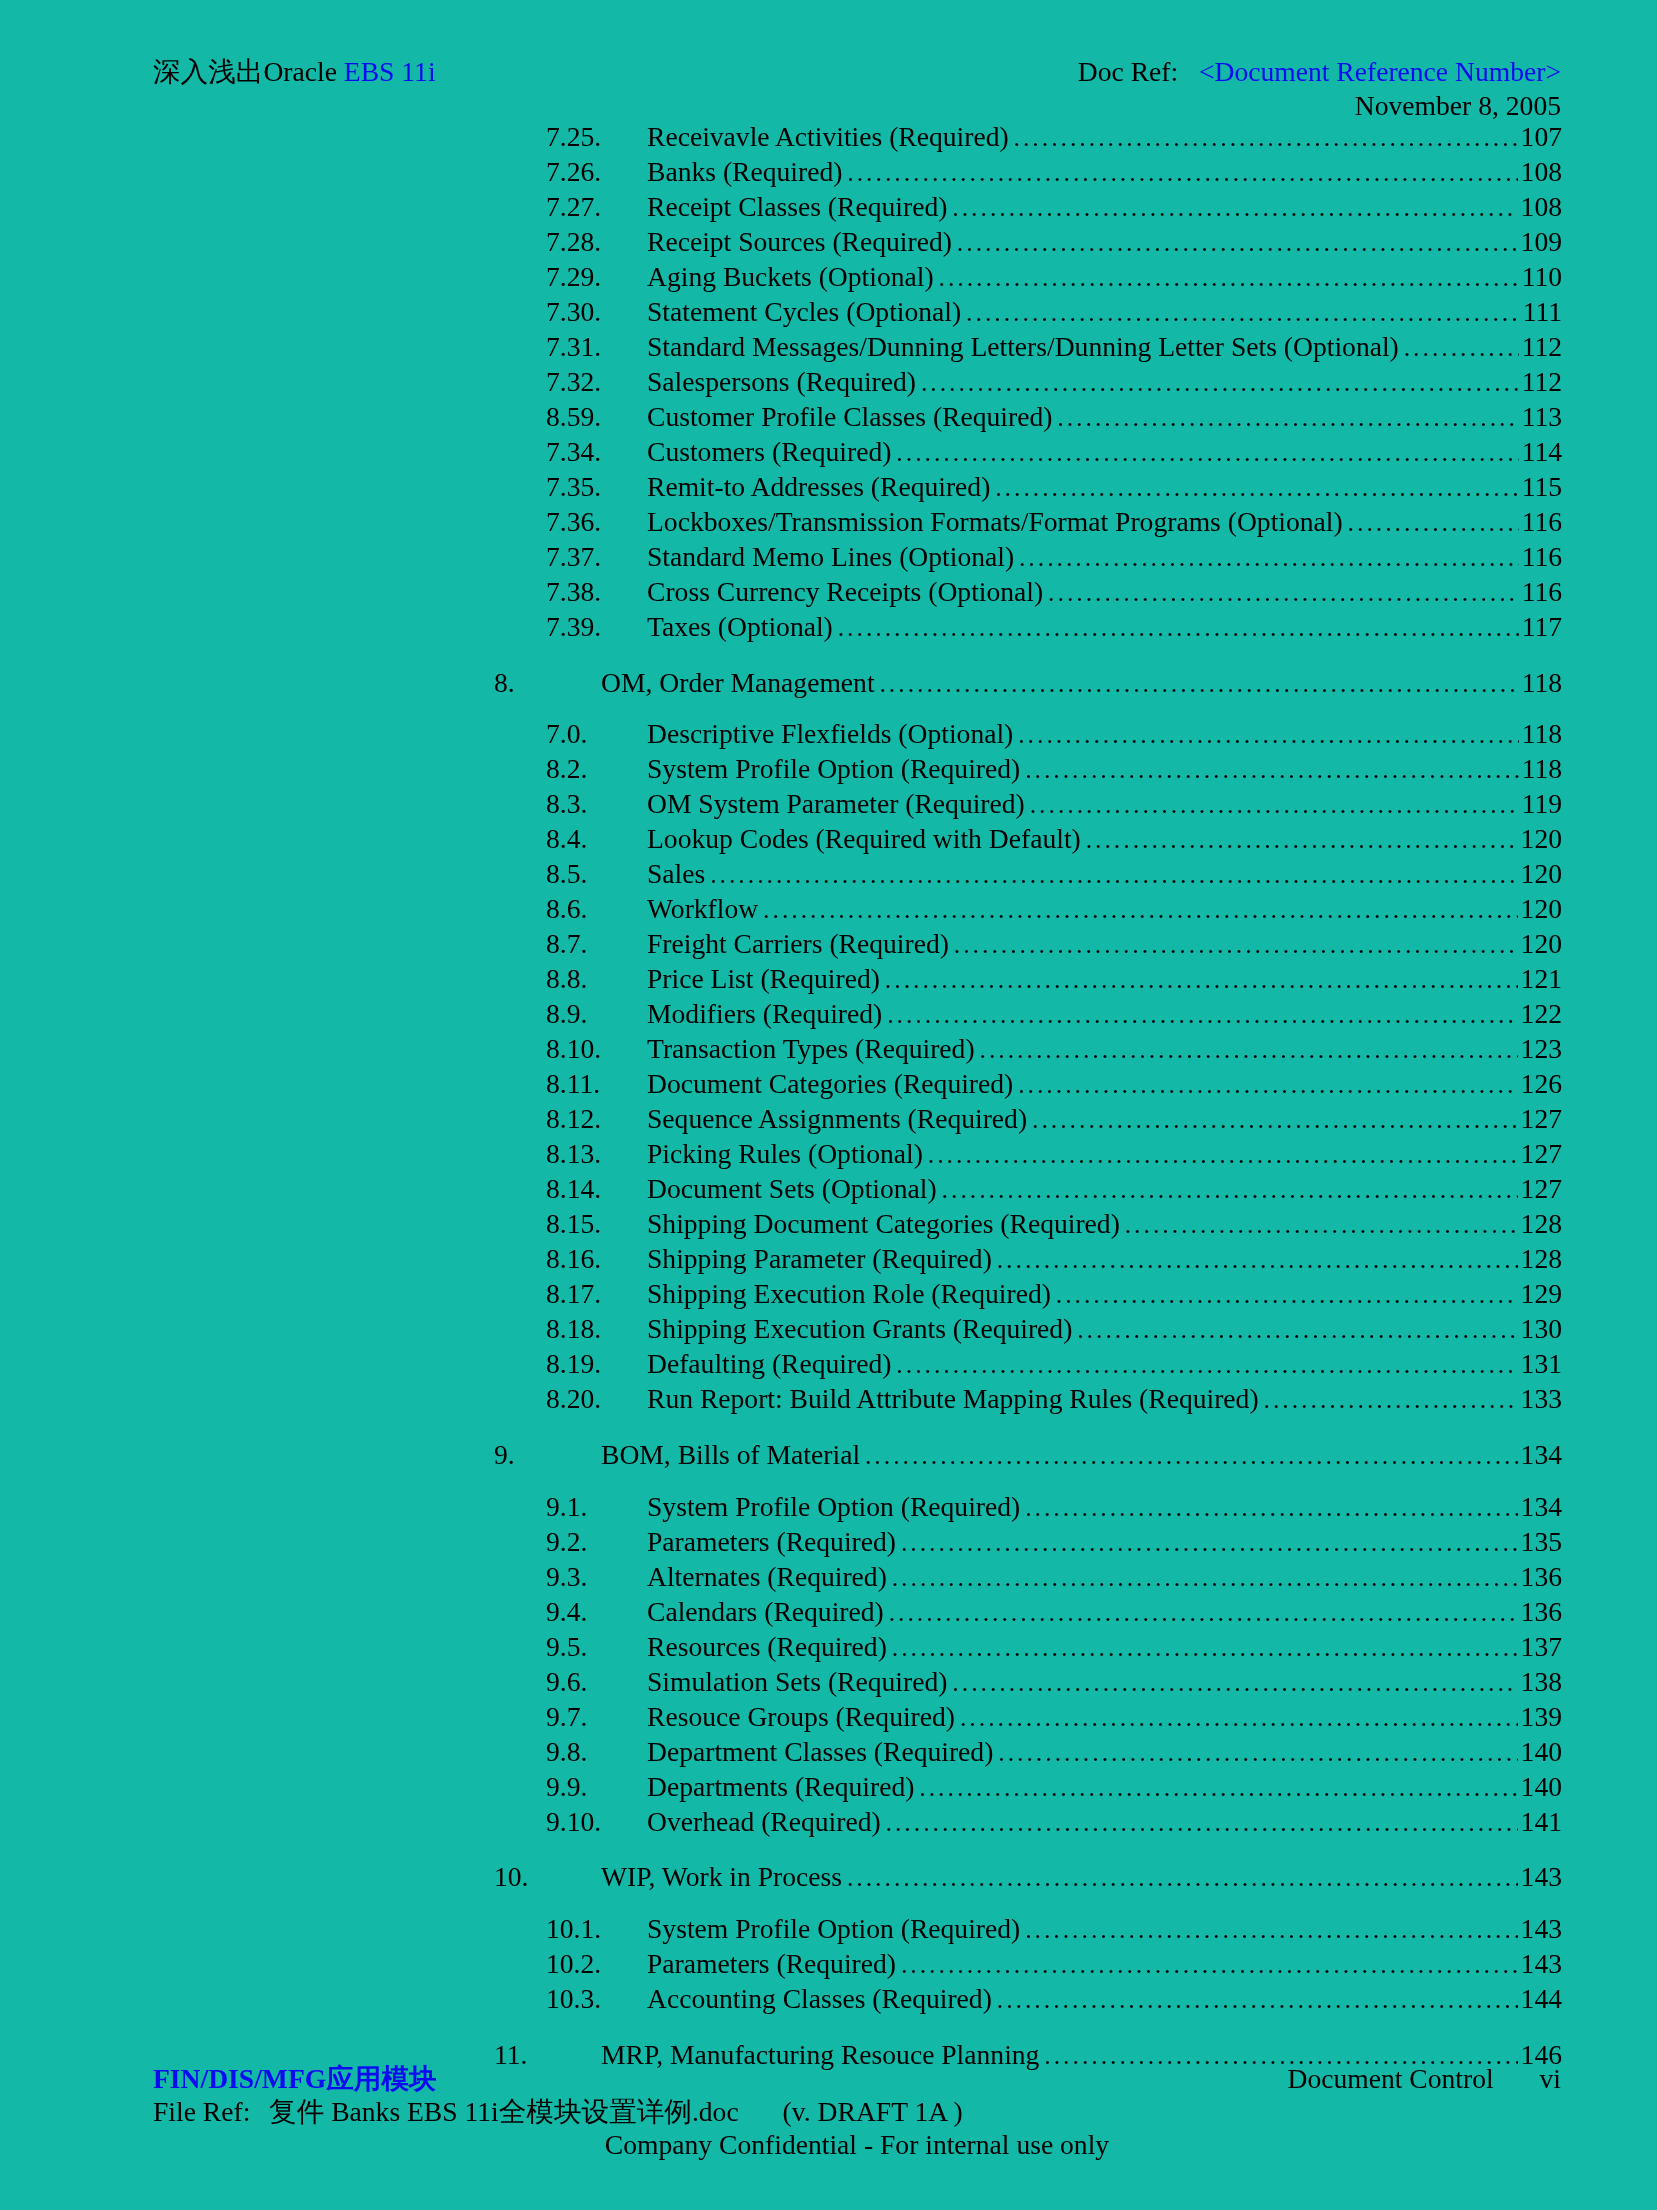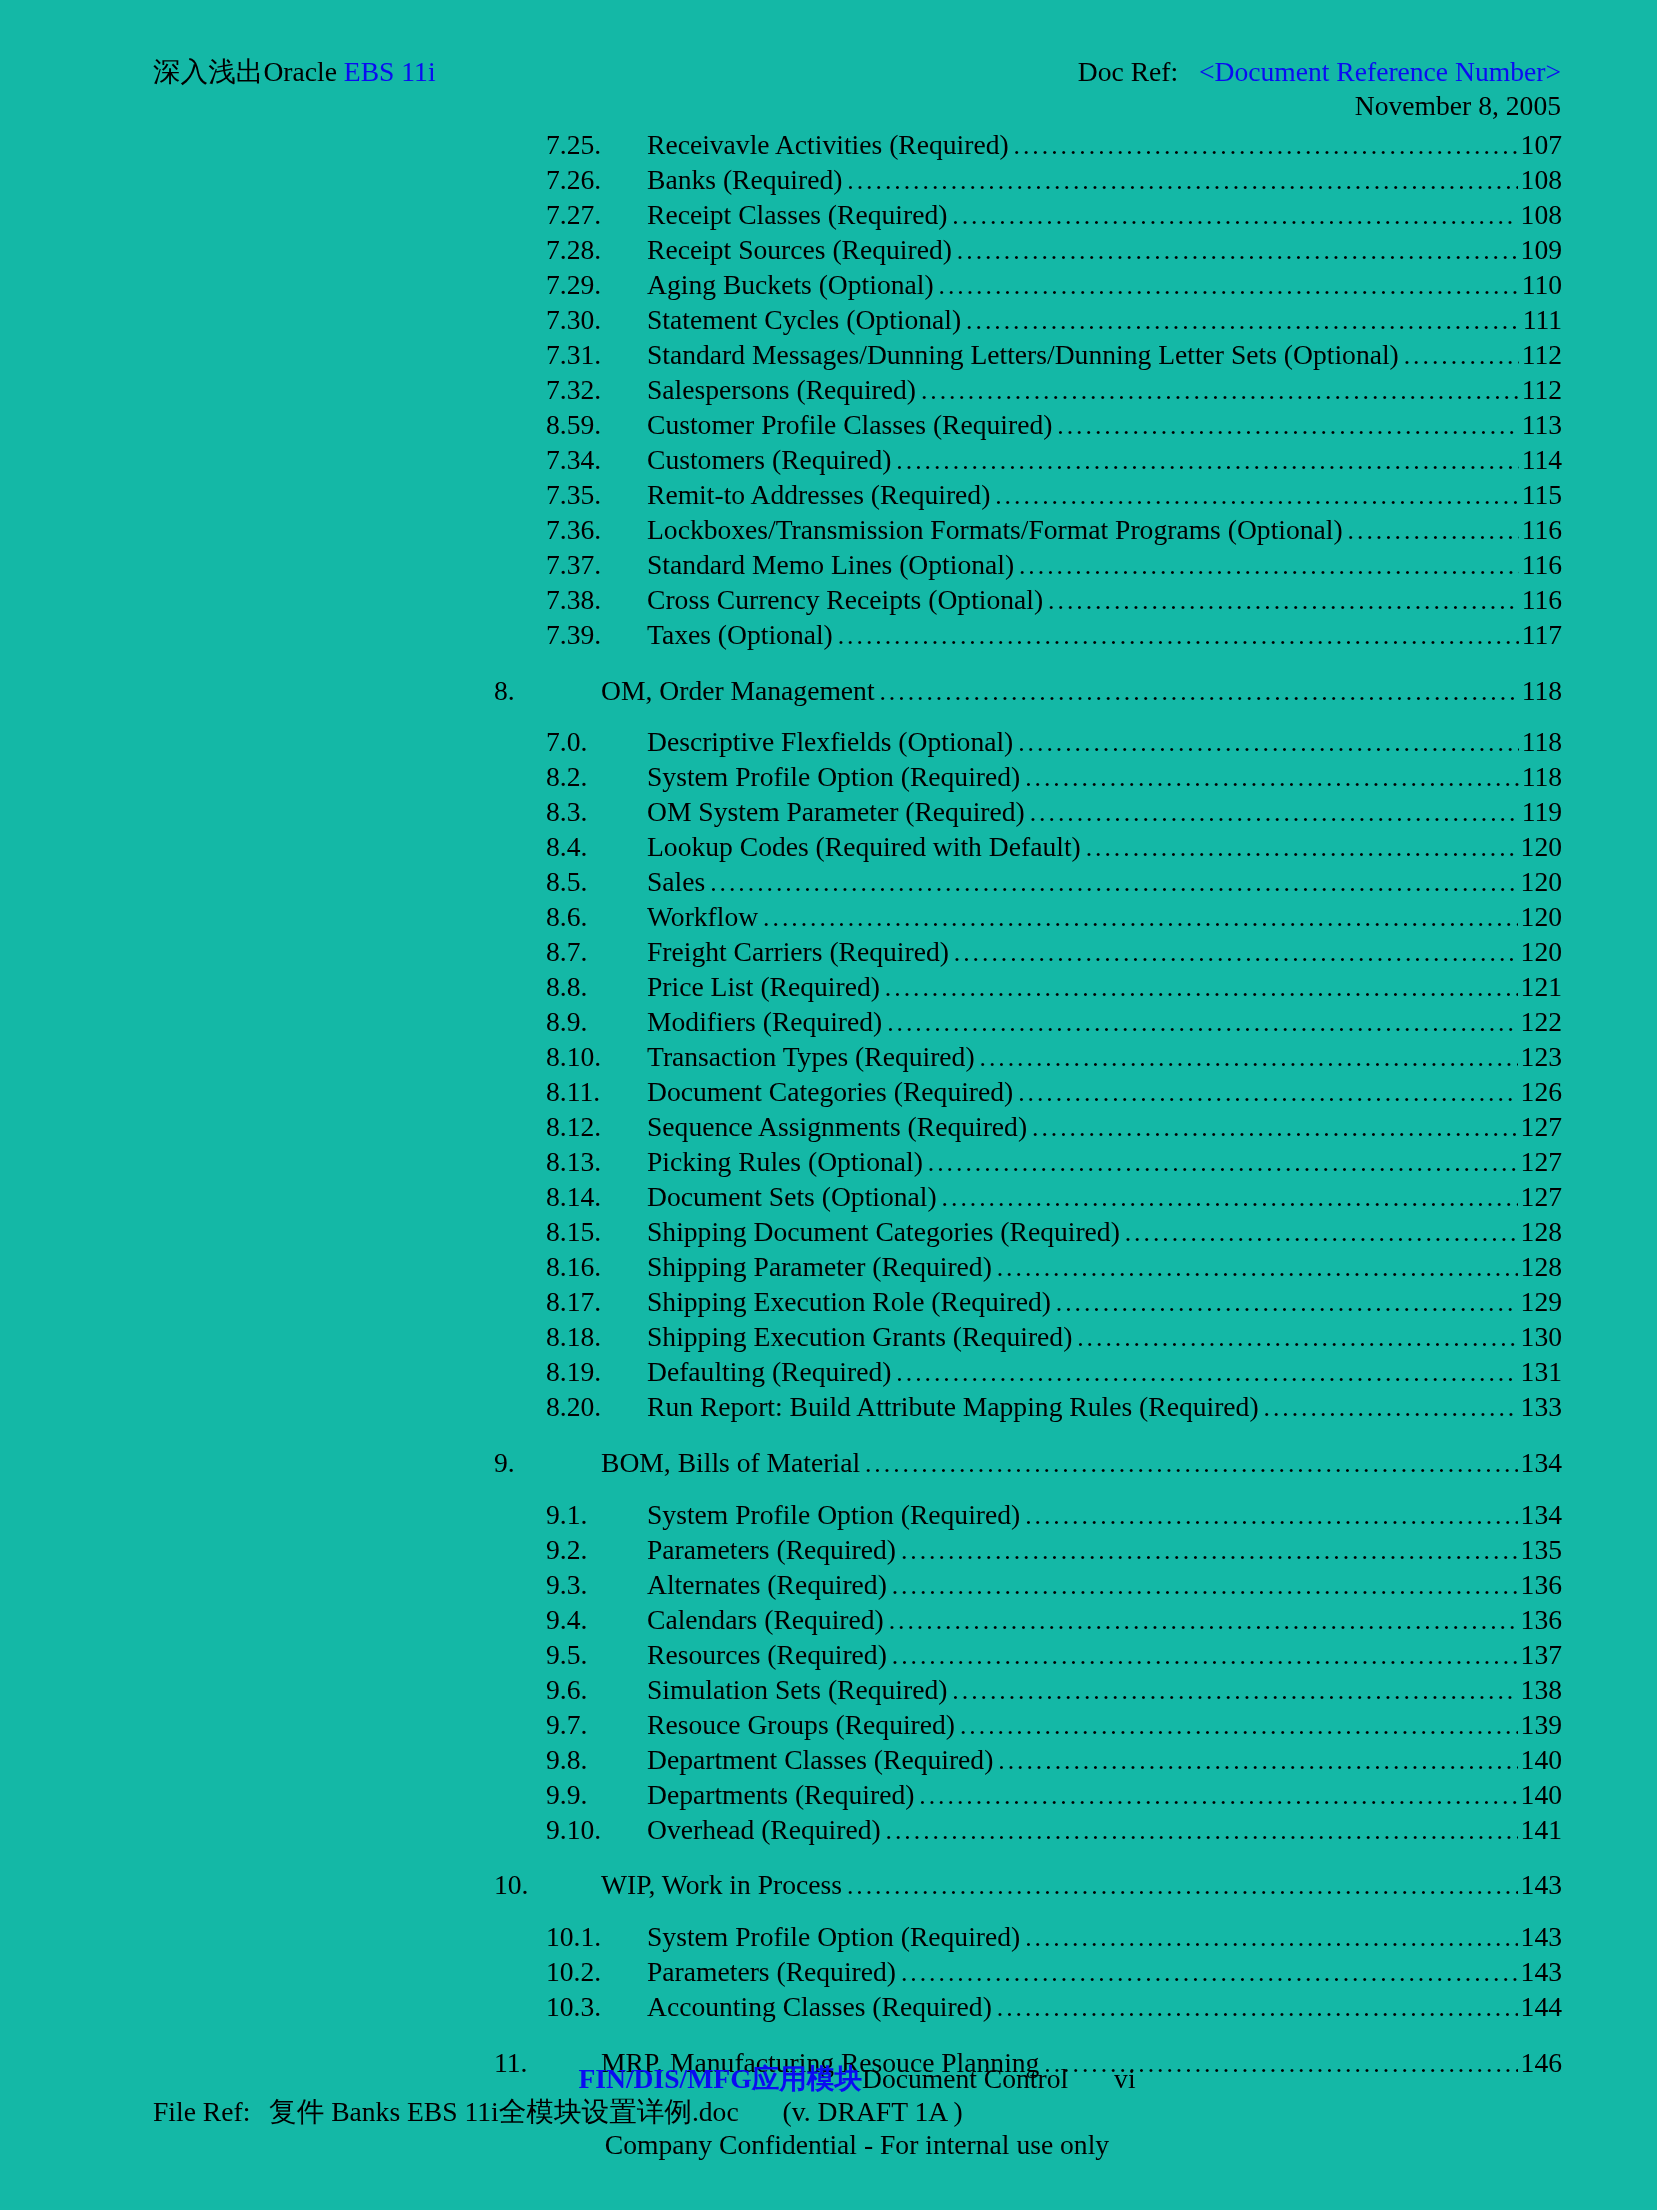--- a/index.html
+++ b/index.html
@@ -25,21 +25,21 @@
     white-space: nowrap;
   }
   .header-line1 { display: flex; justify-content: space-between; align-items: baseline; }
   .doc-ref-value { margin-left: 13.8px; }
   .header-date { text-align: right; }
 
   
   .toc {
     position: absolute;
     left: 153px;
-    top: 128px;
+    top: 120px;
     width: 1409px;
     font-size: 27.6px;
   }
   .toc-row {
     display: flex;
     align-items: baseline;
     line-height: 34px;
     white-space: nowrap;
   }
   .toc-row .num { flex: none; }
@@ -65,21 +65,21 @@
   
   .footer {
     position: absolute;
     left: 153px;
     right: 97px;
     top: 2062px;
     font-size: 27.6px;
     line-height: 33px;
     white-space: nowrap;
   }
-  .footer-line1 { display: flex; justify-content: center; align-items: baseline; }
+  .footer-line1 { display: flex; justify-content: space-between; align-items: baseline; }
   .footer-module { font-weight: bold; }
   .footer-page-roman { margin-left: 39px; }
   .file-ref-value { margin-left: 11.8px; }
   .file-ref-version { margin-left: 37px; }
   .footer-confidential { text-align: center; }
 </style>
 </head>
 <body>
 
 <div class="page">

